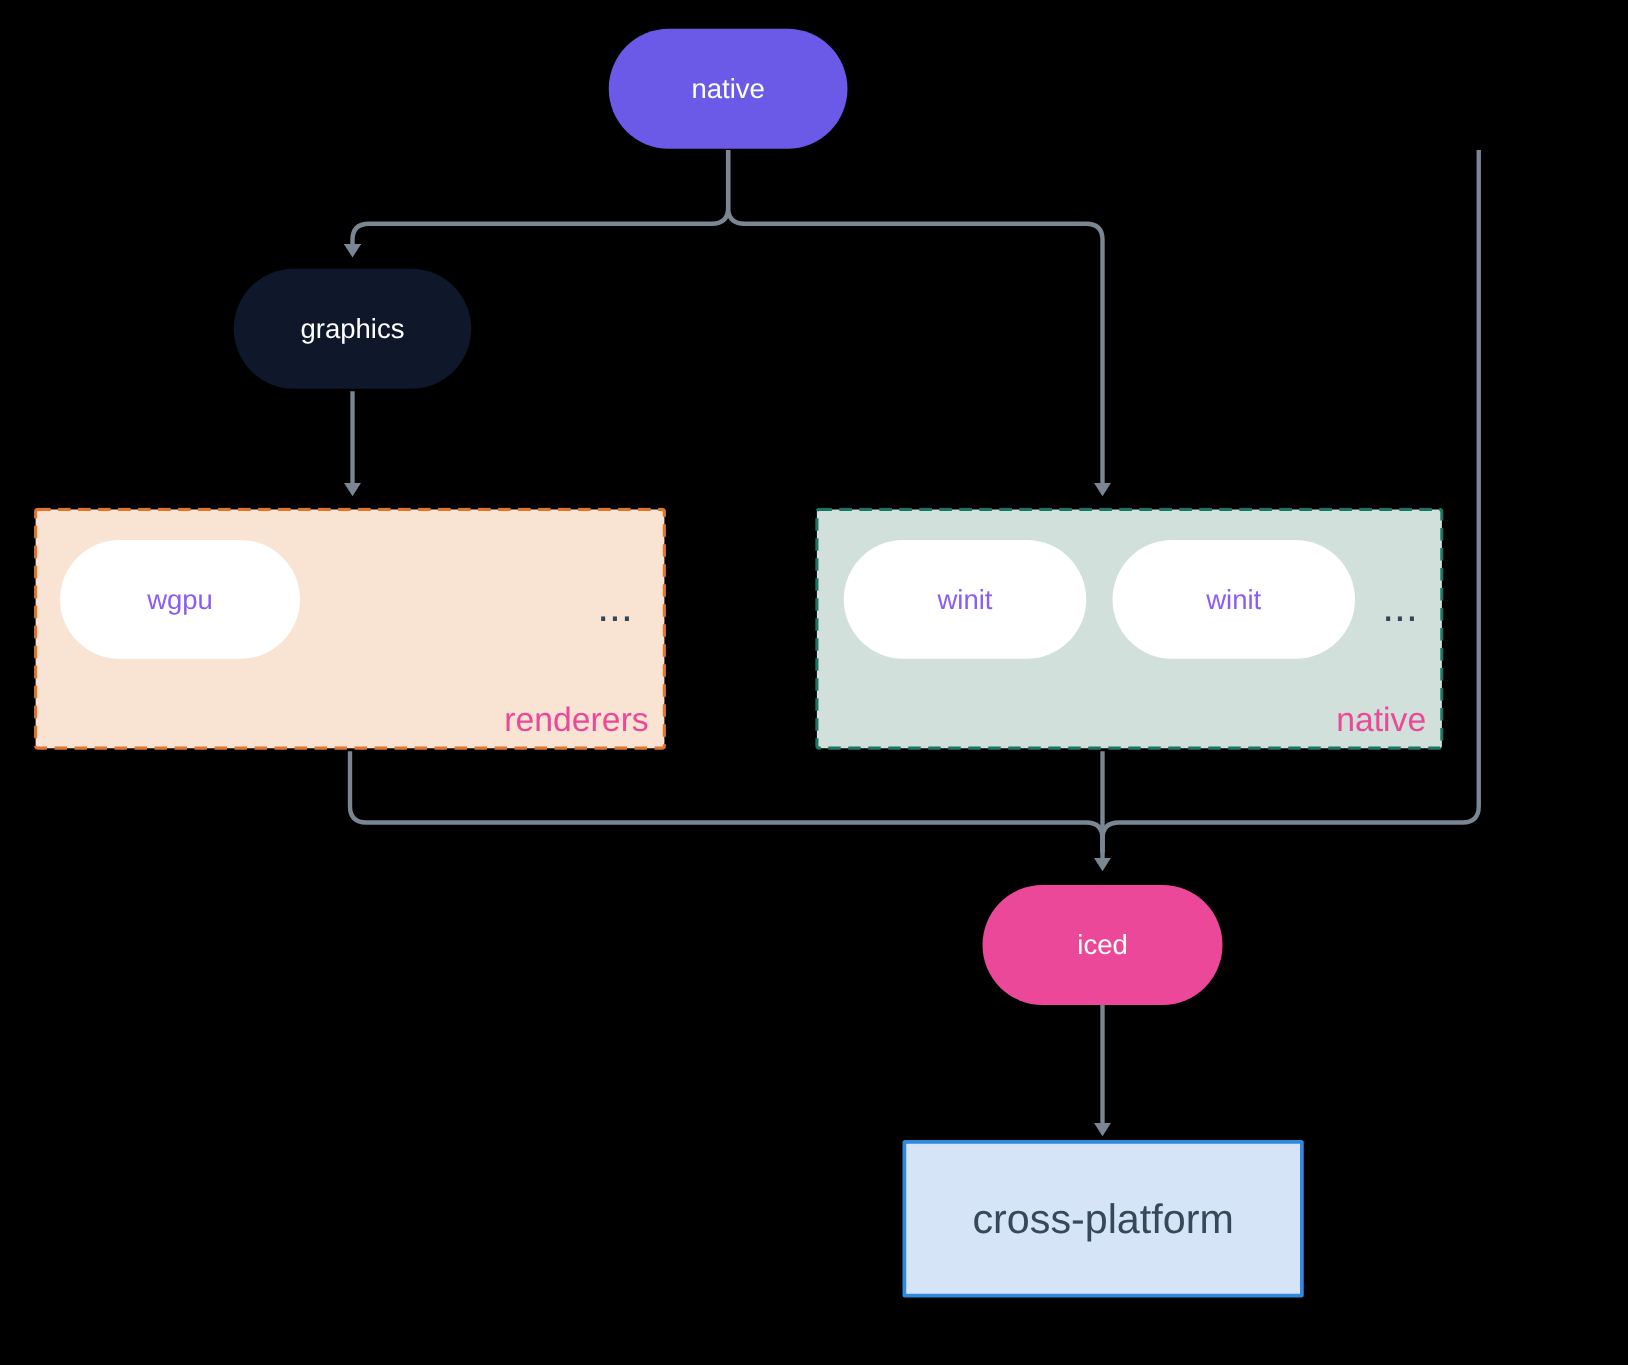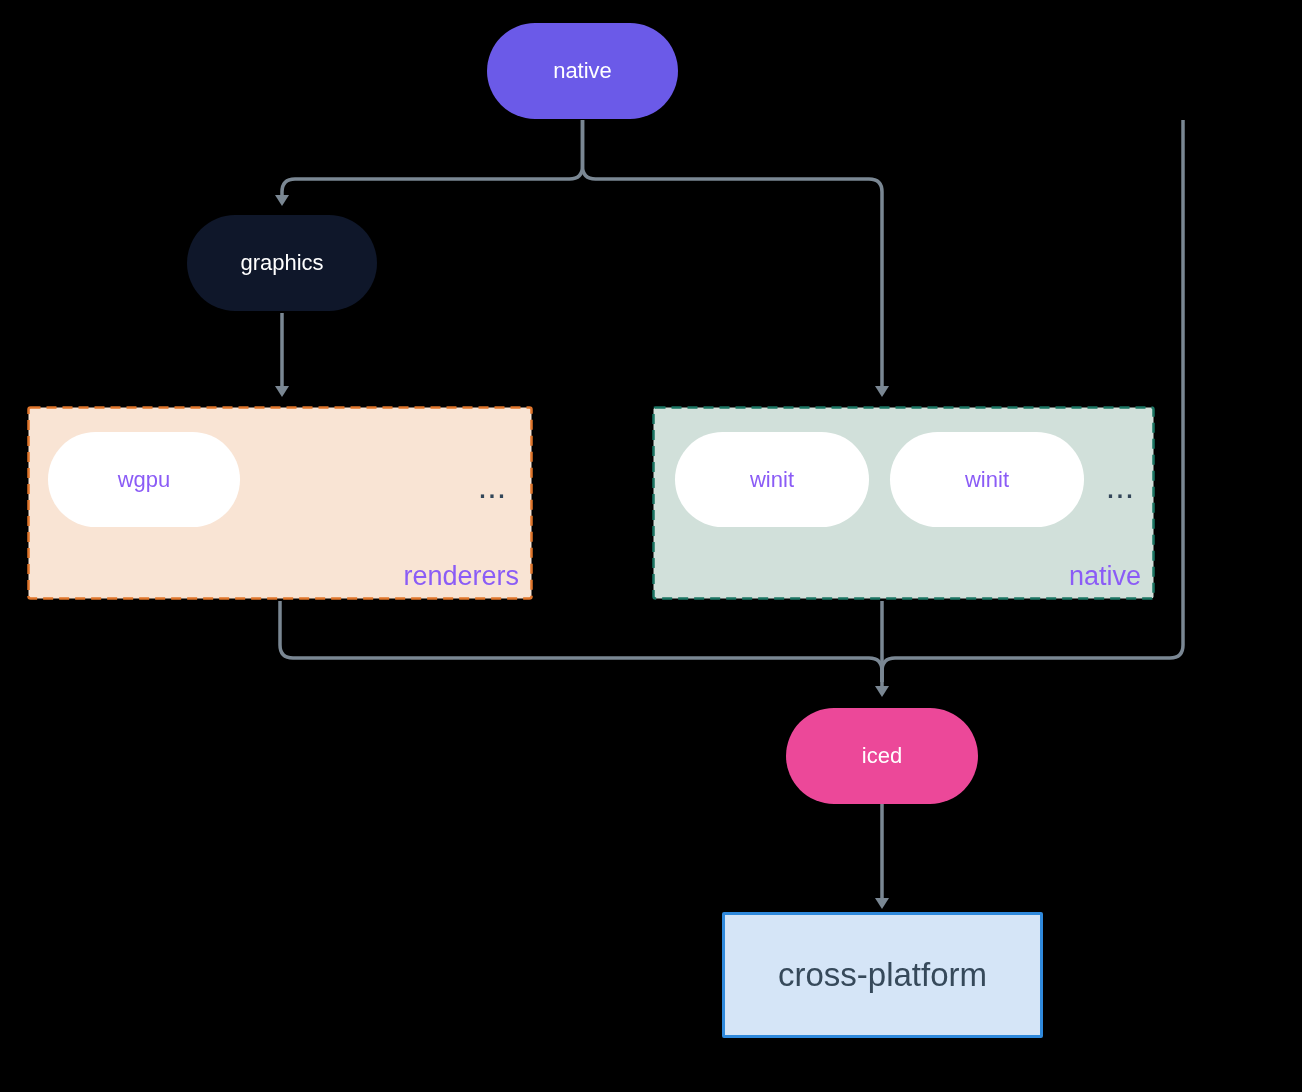--- a/index.html
+++ b/index.html
@@ -63,21 +63,21 @@
     color: #334659;
     z-index: 3;
   }
   .group.renderers .ellipsis { left: 435px; }
   .group.shells    .ellipsis { left: 438px; }
   .group-label {
     position: absolute;
     right: 14px;
     bottom: 8px;
     font-size: 27px;
-    color: #8b5cf6;
+    color: #ec4899;
     z-index: 3;
   }
   .app-box {
     position: absolute;
     left: 722px;
     top: 912px;
     width: 321px;
     height: 126px;
     box-sizing: border-box;
     background: #D5E5F7;

